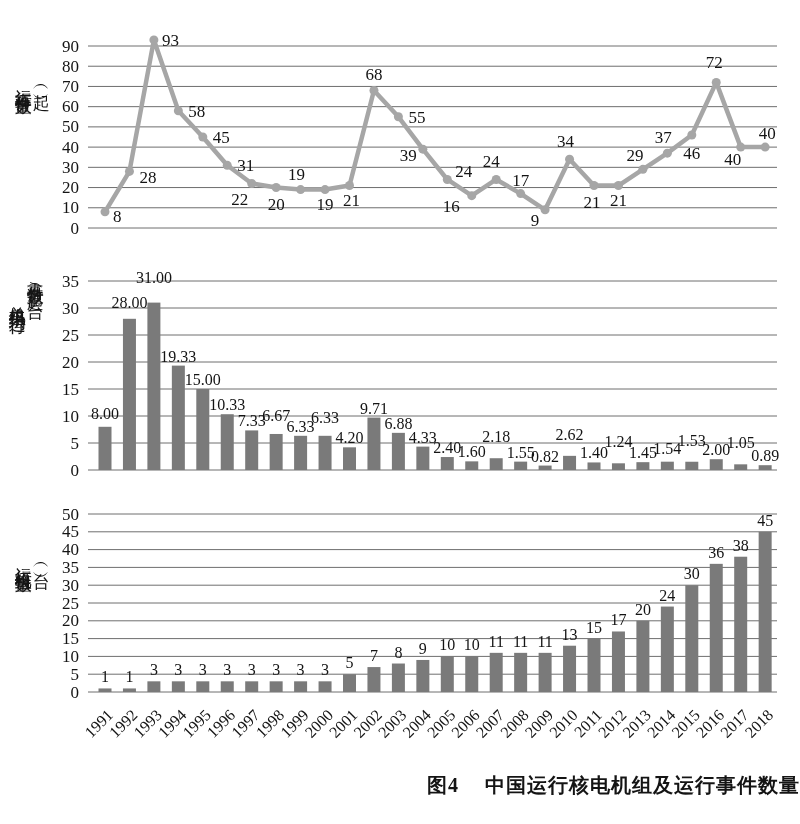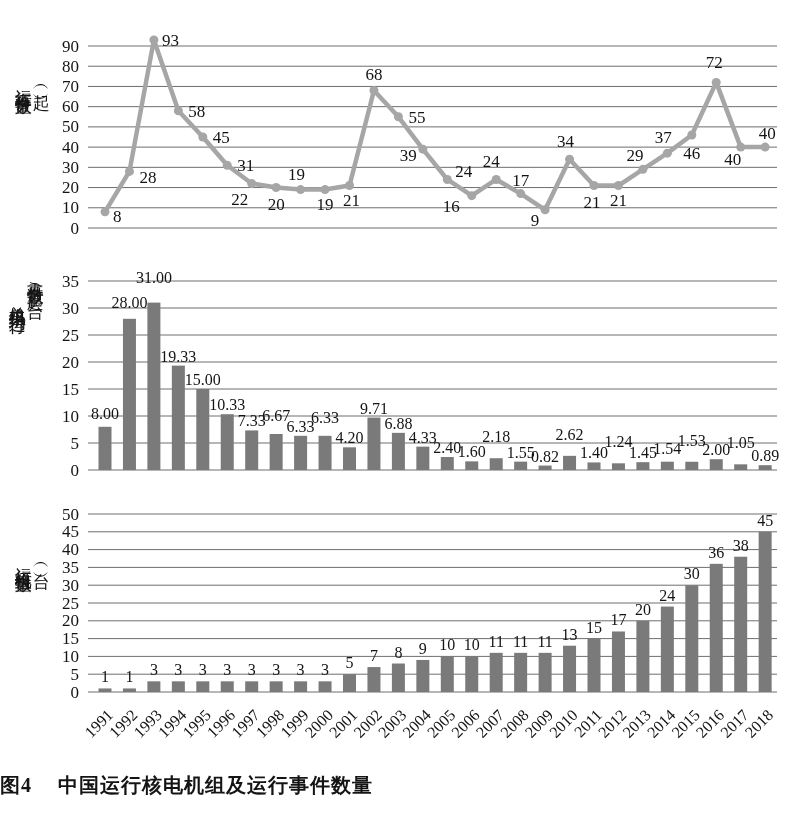--- a/index.html
+++ b/index.html
@@ -14,21 +14,21 @@
   .vlabel{
     position:absolute;display:flex;flex-direction:row;align-items:flex-start;
     color:#141414;
   }
   .vcol{
     writing-mode:vertical-rl;text-orientation:mixed;
     font-size:17px;line-height:1.05;letter-spacing:2px;white-space:nowrap;
   }
   .vunit{align-self:center;}
   .caption{
-    position:absolute;top:772px;left:0;width:100%;text-align:left;
+    position:absolute;top:772px;left:0;width:100%;text-align:right;
     font-weight:bold;font-size:20px;color:#141414;letter-spacing:1px;
   }
   .caption .cap-title{margin-left:26px;}
 </style>
 </head>
 <body>
 
 
 
 

